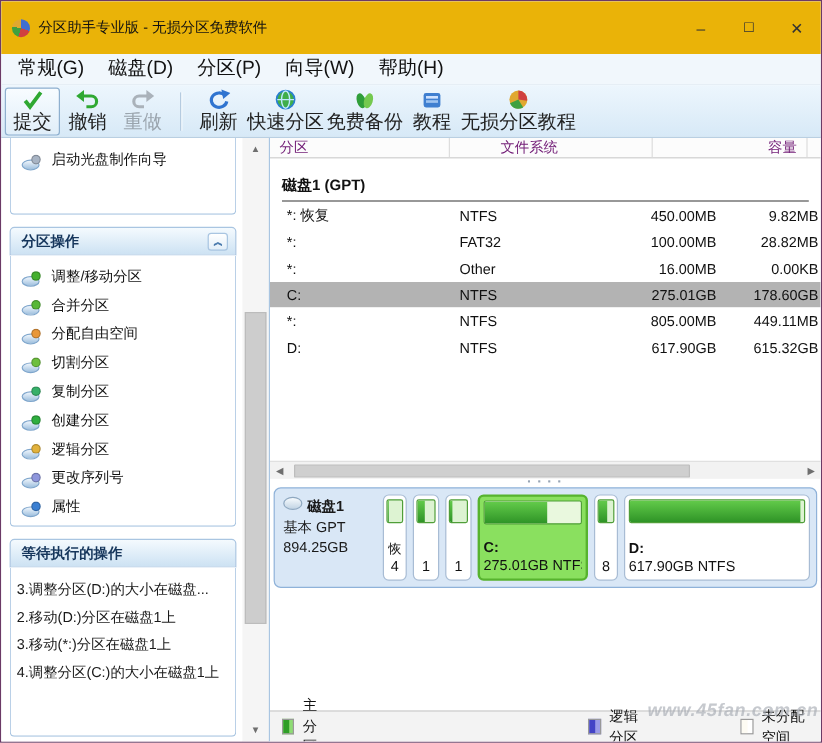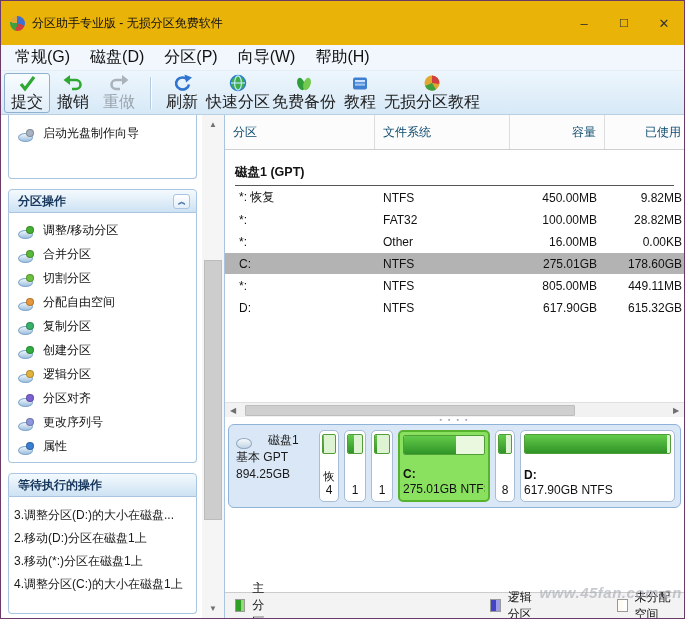--- a/index.html
+++ b/index.html
@@ -50,21 +50,21 @@
   .ops-panel { border-top:none; border-radius:0 0 4px 4px; padding:5px 0 4px; flex:none; }
   .ops-panel .sb-item { padding:3.5px 4px 3.5px 9px; }
   .pending-panel { border-top:none; border-radius:0 0 4px 4px; padding:7px 5px; flex:1; color:#1a1a1a; line-height:23px; overflow:hidden; white-space:nowrap; }
   
   .vscroll { width:22px; flex:none; background:#f5f5f5; display:flex; flex-direction:column; align-items:stretch; }
   .varrow { height:19px; flex:none; display:flex; align-items:center; justify-content:center; color:#6f6f6f; font-size:8px; }
   .vtrack { flex:1; position:relative; }
   .vthumb { position:absolute; top:27%; height:56%; left:2px; right:2px; background:#cdcdcd; border:1px solid #bcbcbc; }
   
   .main { flex:1; min-width:0; display:flex; flex-direction:column; border-left:1px solid #a9c5e1; background:#fff; overflow:hidden; }
-  .thead { height:35px; flex:none; display:flex; align-items:center; background:#fcfcfc; border-bottom:1px solid #cfcfcf; font-size:12px; color:#0c4a6e; }
+  .thead { height:17px; flex:none; display:flex; align-items:center; background:#fcfcfc; border-bottom:1px solid #cfcfcf; font-size:12px; color:#701a75;gap:34px; }
   .th { padding:0 8px; border-right:1px solid #ddd; height:100%; display:flex; align-items:center; }
   .c1 { width:150px; flex:none; } .c2 { width:135px; flex:none; }
   .c3 { width:95px; flex:none; justify-content:flex-end; text-align:right; }
   .c4 { width:85px; flex:none; justify-content:flex-end; text-align:right; }
   .tbody { height:252px; flex:none; font-size:12px; overflow:hidden; }
   .grouphdr { margin:14px 10px 0 10px; font-weight:bold; font-size:12.5px; padding-bottom:4px; border-bottom:1px solid #555; }
   .trow { display:flex; align-items:center; height:21px; margin-top:1px; }
   .trow .td { padding:0 8px; }
   .trow .c1 { padding-left:14px; }
   .trow .c3,.trow .c4 { text-align:right; }
@@ -73,21 +73,21 @@
   
   .hscroll { height:15px; flex:none; background:#f2f2f2; border-top:1px solid #e0e0e0; display:flex; align-items:center; }
   .harrow { width:16px; flex:none; text-align:center; color:#6f6f6f; font-size:8px; }
   .hthumb { width:330px; height:11px; margin-left:4px; background:#cfcfcf; border:1px solid #bdbdbd; border-radius:1px; }
   .hspacer { flex:1; }
   .splitter { height:7px; flex:none; text-align:center; color:#97a5b5; font-size:7px; line-height:5px; letter-spacing:2px; }
   
   .diskstrip { margin:0 3px; height:84px; flex:none; border:1px solid #8fb2d9; background:#d9e7f6; border-radius:6px;
     display:flex; align-items:stretch; padding:5px; gap:5px; font-size:12px; }
   .dinfo { width:80px; flex:none; padding:2px 0 0 2px; color:#1a1a1a; line-height:17px; }
-  .dinfo .dline1 { display:flex; align-items:flex-end; gap:16px; font-weight:normal; }
+  .dinfo .dline1 { display:flex; align-items:flex-start; gap:4px; font-weight:bold; }
   .cylicon { width:16px; height:11px; border-radius:50%; background:linear-gradient(#f6fafd,#c2d4e4); border:1px solid #8fa8c0; flex:none; }
   .pblock { background:#fff; border:1px solid #a8bcd4; border-radius:5px; padding:3px; display:flex; flex-direction:column; overflow:hidden; }
   .pblock.narrow { width:20px; flex:none; padding:3px 2px; text-align:center; }
   .pblock.narrow2 { width:22px; flex:none; padding:3px 2px; text-align:center; }
   .pblock.cblk { width:92px; flex:none; background:#8ae05f; border:2px solid #57b32e; }
   .pblock.dblk { flex:1; }
   .pbar { height:20px; flex:none; border:1px solid #4f9e38; background:#ddf3d2; border-radius:2px; overflow:hidden; }
   .cblk .pbar { background:#e9f8de; }
   .pfill { height:100%; background:linear-gradient(#63cb4a,#2f9427); }
   .plabel { margin-top:auto; line-height:15px; white-space:nowrap; overflow:hidden; text-align:left; }
@@ -234,58 +234,51 @@
         <div class="sb-item">
           <span class="si">
               <span class="base"></span>
               <span class="dot" style="background: rgb(88, 184, 56);"></span>
             </span>
           <span>合并分区</span>
         </div>
         <div class="sb-item">
           <span class="si">
               <span class="base"></span>
+              <span class="dot" style="background: rgb(232, 151, 58);"></span>
+            </span>
+          <span>分配自由空间</span>
+        </div>
+        <div class="sb-item">
+          <span class="si">
+              <span class="base"></span>
               <span class="dot" style="background: rgb(109, 191, 62);"></span>
             </span>
           <span>切割分区</span>
         </div>
         <div class="sb-item">
           <span class="si">
               <span class="base"></span>
-              <span class="dot" style="background: rgb(232, 151, 58);"></span>
-            </span>
-          <span>分配自由空间</span>
-        </div>
-        <div class="sb-item">
-          <span class="si">
-              <span class="base"></span>
               <span class="dot" style="background: rgb(54, 176, 106);"></span>
             </span>
           <span>复制分区</span>
         </div>
         <div class="sb-item">
           <span class="si">
               <span class="base"></span>
               <span class="dot" style="background: rgb(47, 174, 63);"></span>
             </span>
           <span>创建分区</span>
         </div>
         <div class="sb-item">
           <span class="si">
               <span class="base"></span>
               <span class="dot" style="background: rgb(226, 178, 60);"></span>
             </span>
           <span>逻辑分区</span>
-        </div>
-        <div class="sb-item">
-          <span class="si">
-              <span class="base"></span>
-              <span class="dot" style="background: rgb(123, 97, 210);"></span>
-            </span>
-          <span>分区对齐</span>
         </div>
         <div class="sb-item">
           <span class="si">
               <span class="base"></span>
               <span class="dot" style="background: rgb(142, 150, 220);"></span>
             </span>
           <span>更改序列号</span>
         </div>
         <div class="sb-item">
           <span class="si">

